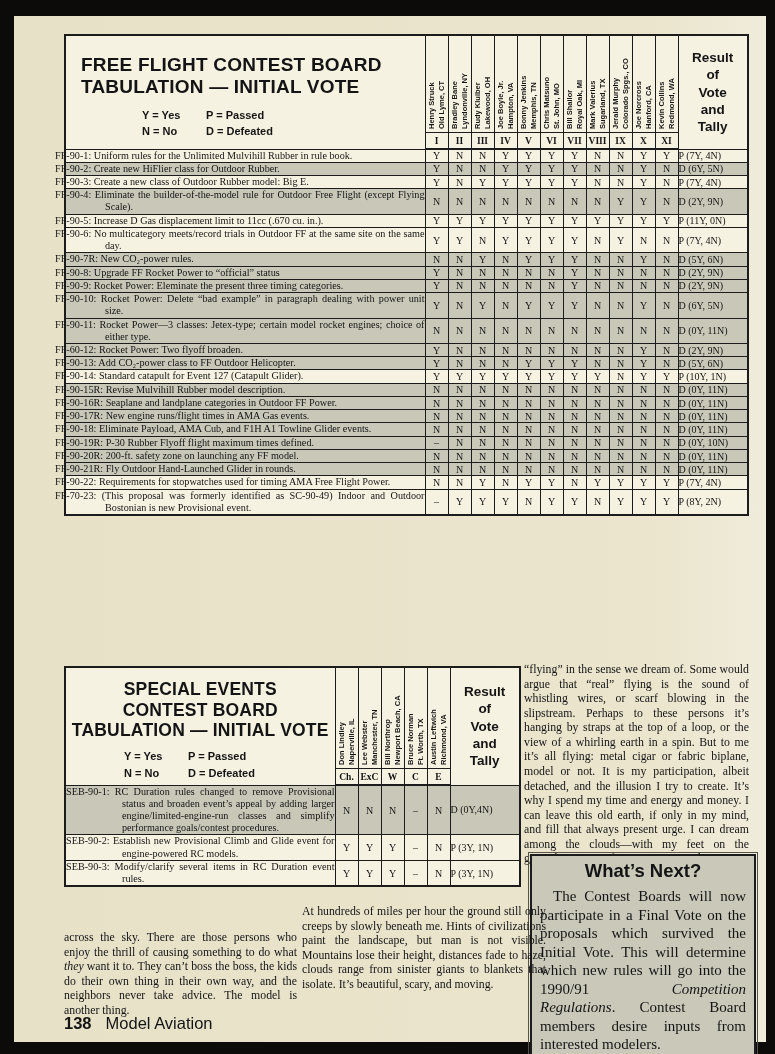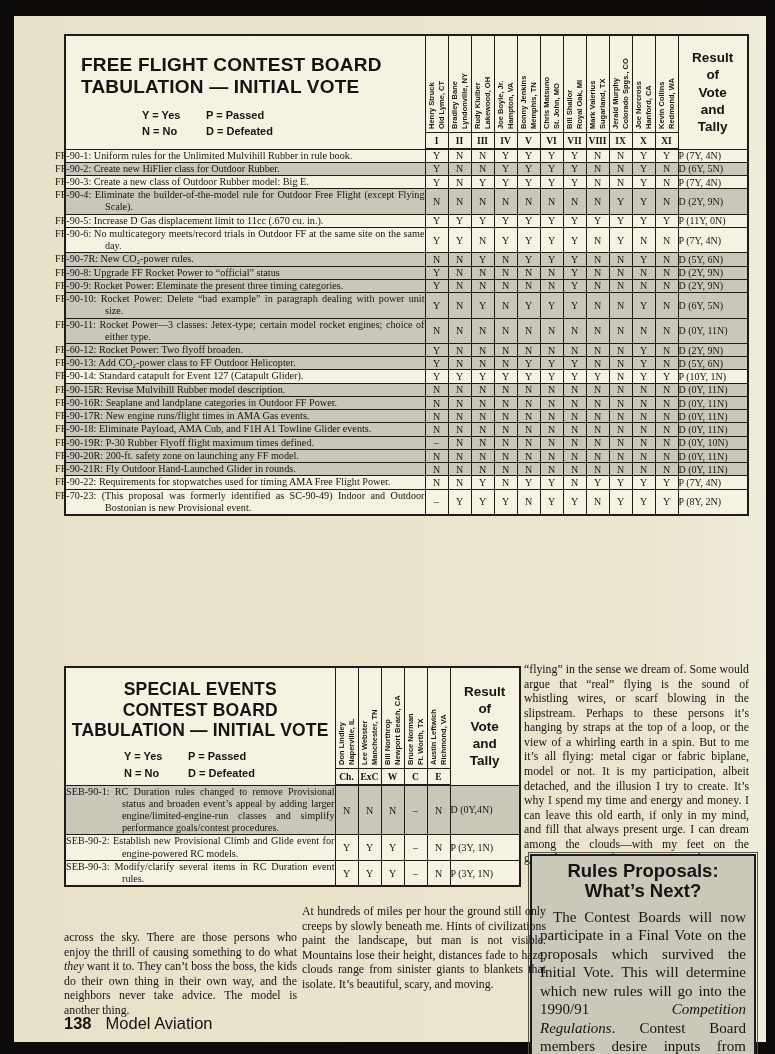--- a/index.html
+++ b/index.html
@@ -716,21 +716,20 @@
         </tr>
       </tbody>
   </table>
 
   <div class="flying-col">
     <div class="para">“flying” in the sense we dream of. Some would argue that “real” flying is the sound of whistling wires, or scarf blowing in the slipstream. Perhaps to these persons it’s hanging by straps at the top of a loop, or the view of a whirling earth in a spin. But to me it’s all flying: metal cigar or fabric biplane, model or not. It is my participation, albeit detached, and the illusion I try to create. It’s why I spend my time and energy and money. I can leave this old earth, if only in my mind, and fill that always present urge. I can dream among the clouds—with my feet on the ground. How satisfying! How rewarding!</div>
   </div>
 
   <div class="rules-box">
     <div class="rules-title">
-      <div>Rules Proposals:</div>
       <div>What’s Next?</div>
     </div>
     <div class="para indent"><span>The Contest Boards will now participate in a Final Vote on the proposals which survived the Initial Vote. This will determine which new rules will go into the 1990/91 </span><em>Competition Regulations</em><span>. Contest Board members desire inputs from interested modelers.</span></div>
     <div class="para indent">The Final Vote ballot must be completed by May 1, 1989. The results of that vote are scheduled to be published in the August 1989 “Competition Newsletter.”</div>
   </div>
 
   <div class="left-col">
     <div class="para"><span>across the sky. There are those persons who enjoy the thrill of causing something to do what </span><em>they</em><span> want it to. They can’t boss the boss, the kids do their own thing in their own way, and the neighbors never take advice. The model is another thing.</span></div>
   </div>
   <div class="mid-col">

